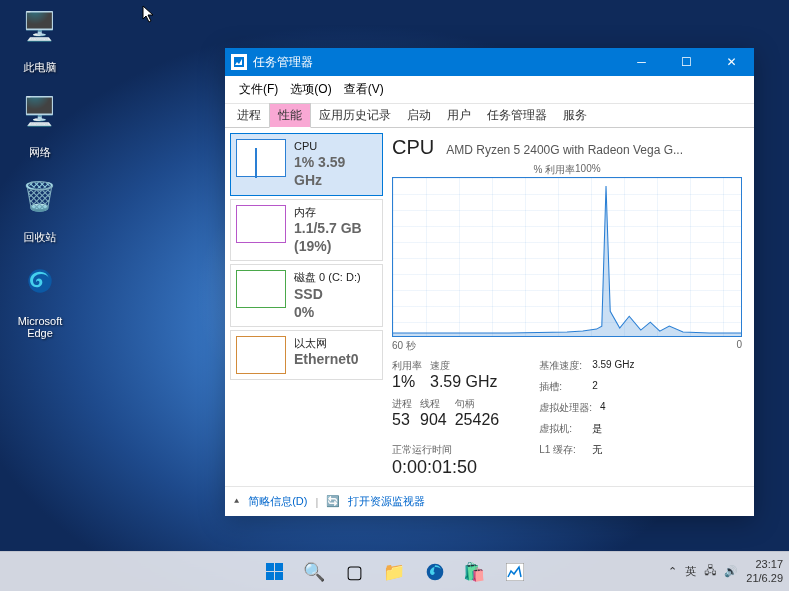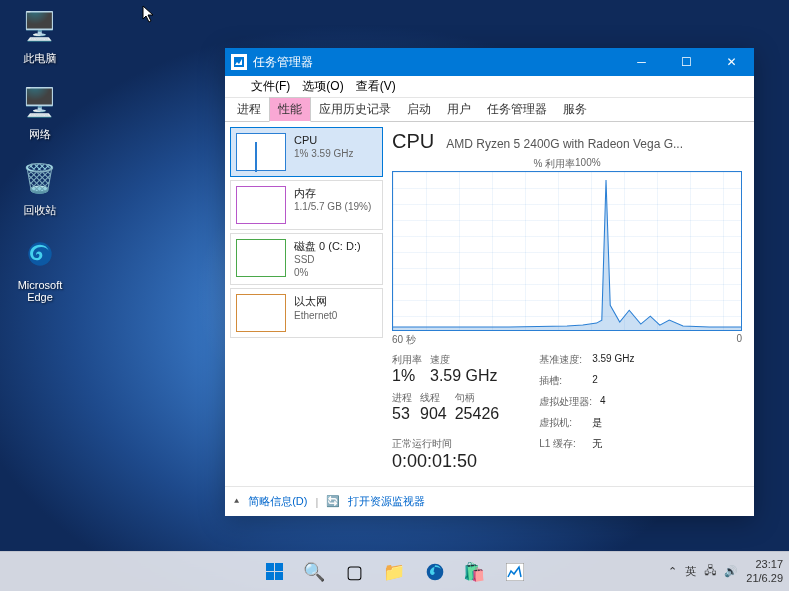--- a/index.html
+++ b/index.html
@@ -2,45 +2,45 @@
 <html><head>
 <meta charset="utf-8">
 <style>
 * { margin: 0; padding: 0; box-sizing: border-box; font-family: "Microsoft YaHei", "Segoe UI", sans-serif; }
 body { width: 789px; height: 591px; overflow: hidden; position: relative; background: linear-gradient(135deg, #4a8fd8 0%, #2c5fa8 50%, #1a3f7a 100%); }
 .wallpaper { position: absolute; inset: 0; background: radial-gradient(ellipse 400px 300px at 45% 55%, #6bb0f0 0%, #3a7ac8 30%, #1e4a8c 70%, #0f2a5a 100%); }
 .wallpaper::before { content: ""; position: absolute; inset: 0; background: radial-gradient(circle 200px at 40% 50%, rgba(255,255,255,0.15), transparent 60%), radial-gradient(circle 150px at 55% 45%, rgba(120,180,240,0.3), transparent 60%); }
 .desktop-icons { position: absolute; top: 10px; left: 10px; display: flex; flex-direction: column; gap: 20px; }
 .desktop-icon { display: flex; flex-direction: column; align-items: center; width: 60px; cursor: pointer; }
 .desktop-icon .ico { width: 32px; height: 32px; display: flex; align-items: center; justify-content: center; font-size: 28px; }
-.desktop-icon span { color: #fff; font-size: 11px; text-align: center; text-shadow: 1px 1px 2px rgba(0,0,0,0.7); margin-top: 9px; }
+.desktop-icon span { color: #fff; font-size: 11px; text-align: center; text-shadow: 1px 1px 2px rgba(0,0,0,0.7); margin-top: 18px; }
 .cursor { position: absolute; top: 5px; left: 142px; pointer-events: none; z-index: 1000; }
 .window { position: absolute; top: 48px; left: 225px; width: 529px; height: 468px; background: #fff; box-shadow: 0 5px 25px rgba(0,0,0,0.3); display: flex; flex-direction: column; }
 .titlebar { height: 28px; background: #0078d7; color: #fff; display: flex; align-items: center; font-size: 12px; }
 .titlebar .title-icon { width: 16px; height: 16px; margin: 0 6px; background: #fff; display: flex; align-items: center; justify-content: center; }
 .titlebar .title-text { flex: 1; }
 .titlebar .winbtns { display: flex; }
 .titlebar .winbtn { width: 45px; height: 28px; display: flex; align-items: center; justify-content: center; cursor: pointer; font-size: 12px; }
-.menubar { height: 22px; display: flex; align-items: center; padding: 0 20px; font-size: 12px; border-bottom: 1px solid #e5e5e5; }
+.menubar { height: 28px; display: flex; align-items: center; padding: 0 8px; font-size: 12px; border-bottom: 1px solid #e5e5e5; }
 .menubar span { padding: 2px 6px; cursor: pointer; }
 .tabs { height: 24px; display: flex; align-items: flex-end; padding: 0 4px; font-size: 12px; border-bottom: 1px solid #ccc; }
 .tabs .tab { padding: 3px 8px; cursor: pointer; color: #333; }
 .tabs .tab.active { border: 1px solid #ccc; border-bottom: 1px solid #fff; background: #f9a8d4; margin-bottom: -1px; }
 .content { flex: 1; display: flex; overflow: hidden; }
 .sidebar { width: 163px; padding: 5px; display: flex; flex-direction: column; gap: 3px; overflow: auto; }
 .rescard { border: 1px solid #ddd; padding: 5px; display: flex; gap: 8px; cursor: pointer; }
 .rescard.active { background: #d5e5f7; border-color: #0078d7; }
 .rescard .thumb { width: 50px; height: 38px; border: 1px solid; position: relative; background: #fff; }
 .rescard .thumb.cpu { border-color: #2a7fd4; }
 .rescard .thumb.mem { border-color: #b757c9; }
 .rescard .thumb.disk { border-color: #4aa84a; }
 .rescard .thumb.net { border-color: #d28b3a; }
 .rescard .info { flex: 1; font-size: 11px; line-height: 1.3; }
 .rescard .info .name { color: #222; }
-.rescard .info .sub { color: #666; font-size: 10px; }
+.rescard .info .sub { color: #666; font-size: 14px; font-weight: bold; }
 .main { flex: 1; padding: 8px 12px 0 4px; display: flex; flex-direction: column; overflow: hidden; }
 .main-head { display: flex; align-items: baseline; gap: 12px; }
 .main-head h2 { font-size: 20px; font-weight: 400; color: #222; }
 .main-head .subtitle { font-size: 12px; color: #555; white-space: nowrap; overflow: hidden; text-overflow: ellipsis; }
 .chart-label { display: flex; justify-content: center; font-size: 10px; color: #666; margin-top: 4px; }
 .chart { height: 160px; border: 1px solid #2a7fd4; background: linear-gradient(to right, rgba(42,127,212,0.08) 0 1px, transparent 1px 100%) 0 0/33px 100%, linear-gradient(to bottom, rgba(42,127,212,0.08) 0 1px, transparent 1px 100%) 0 0/100% 16px; position: relative; overflow: hidden; }
 .chart svg { position: absolute; inset: 0; width: 100%; height: 100%; }
 .chart-bottom { display: flex; justify-content: space-between; font-size: 10px; color: #666; margin: 2px 0 6px; }
 .stats { display: flex; gap: 40px; }
 .stat-col { display: flex; flex-direction: column; gap: 6px; }

